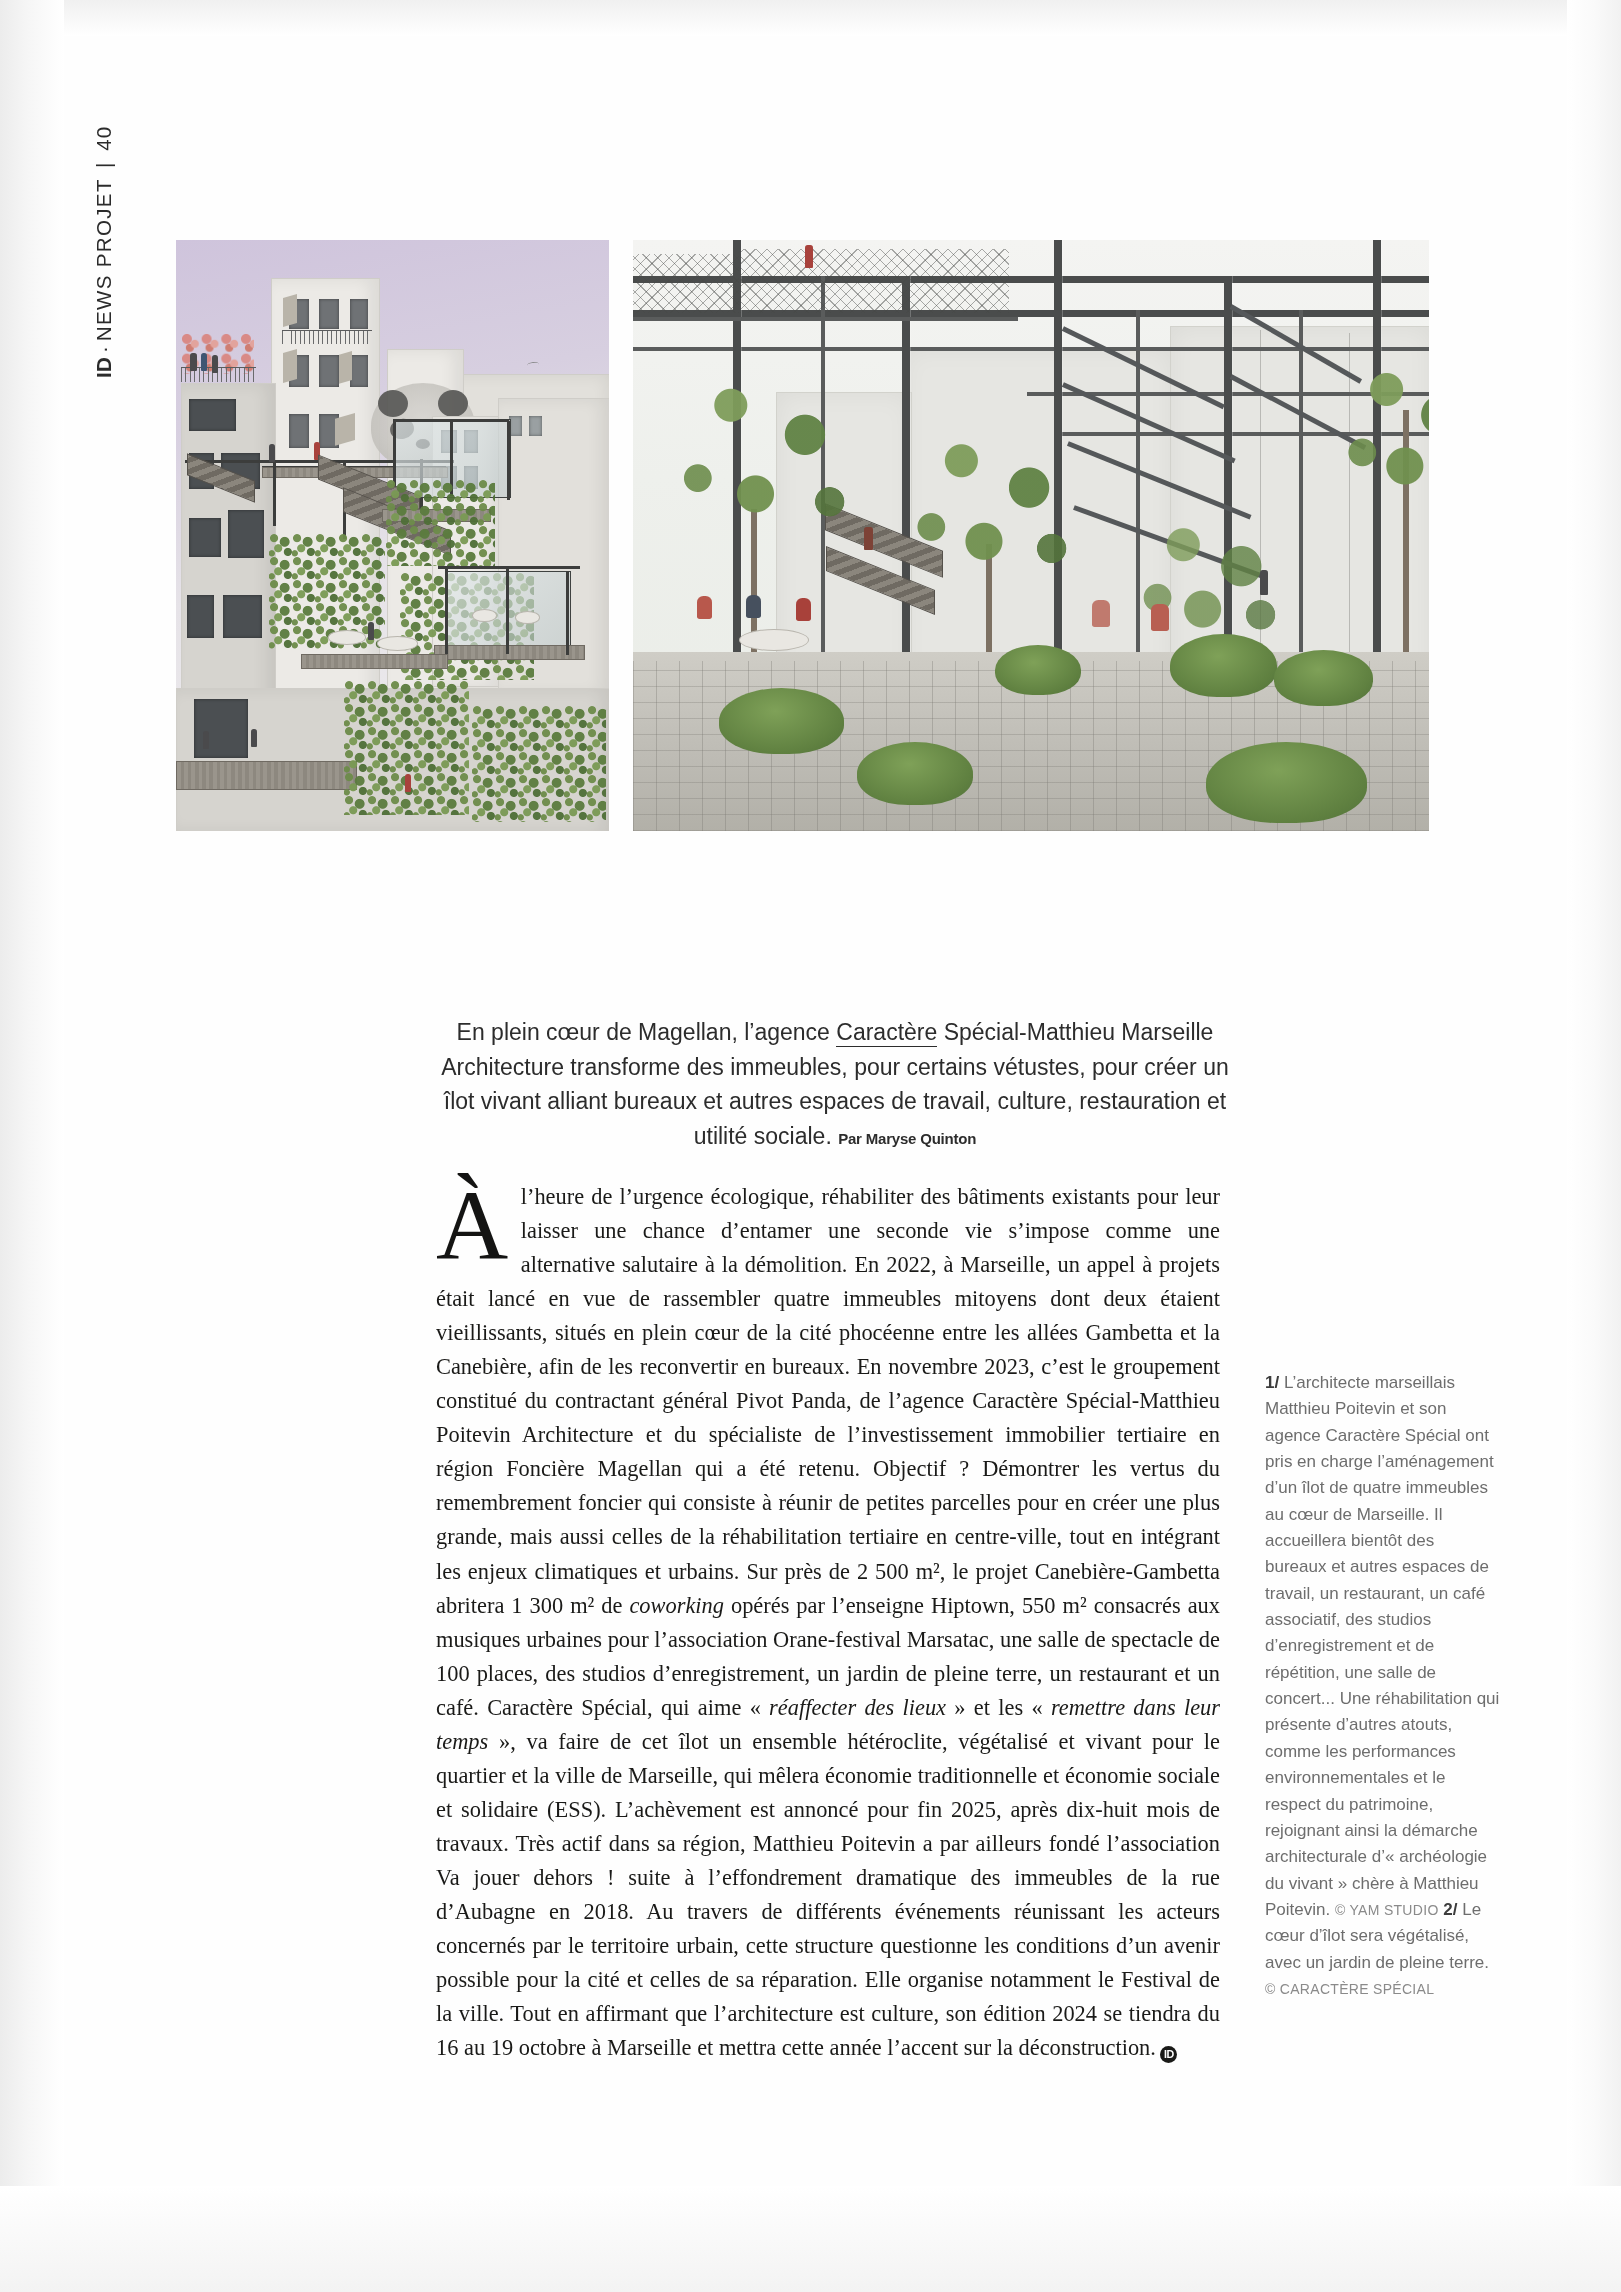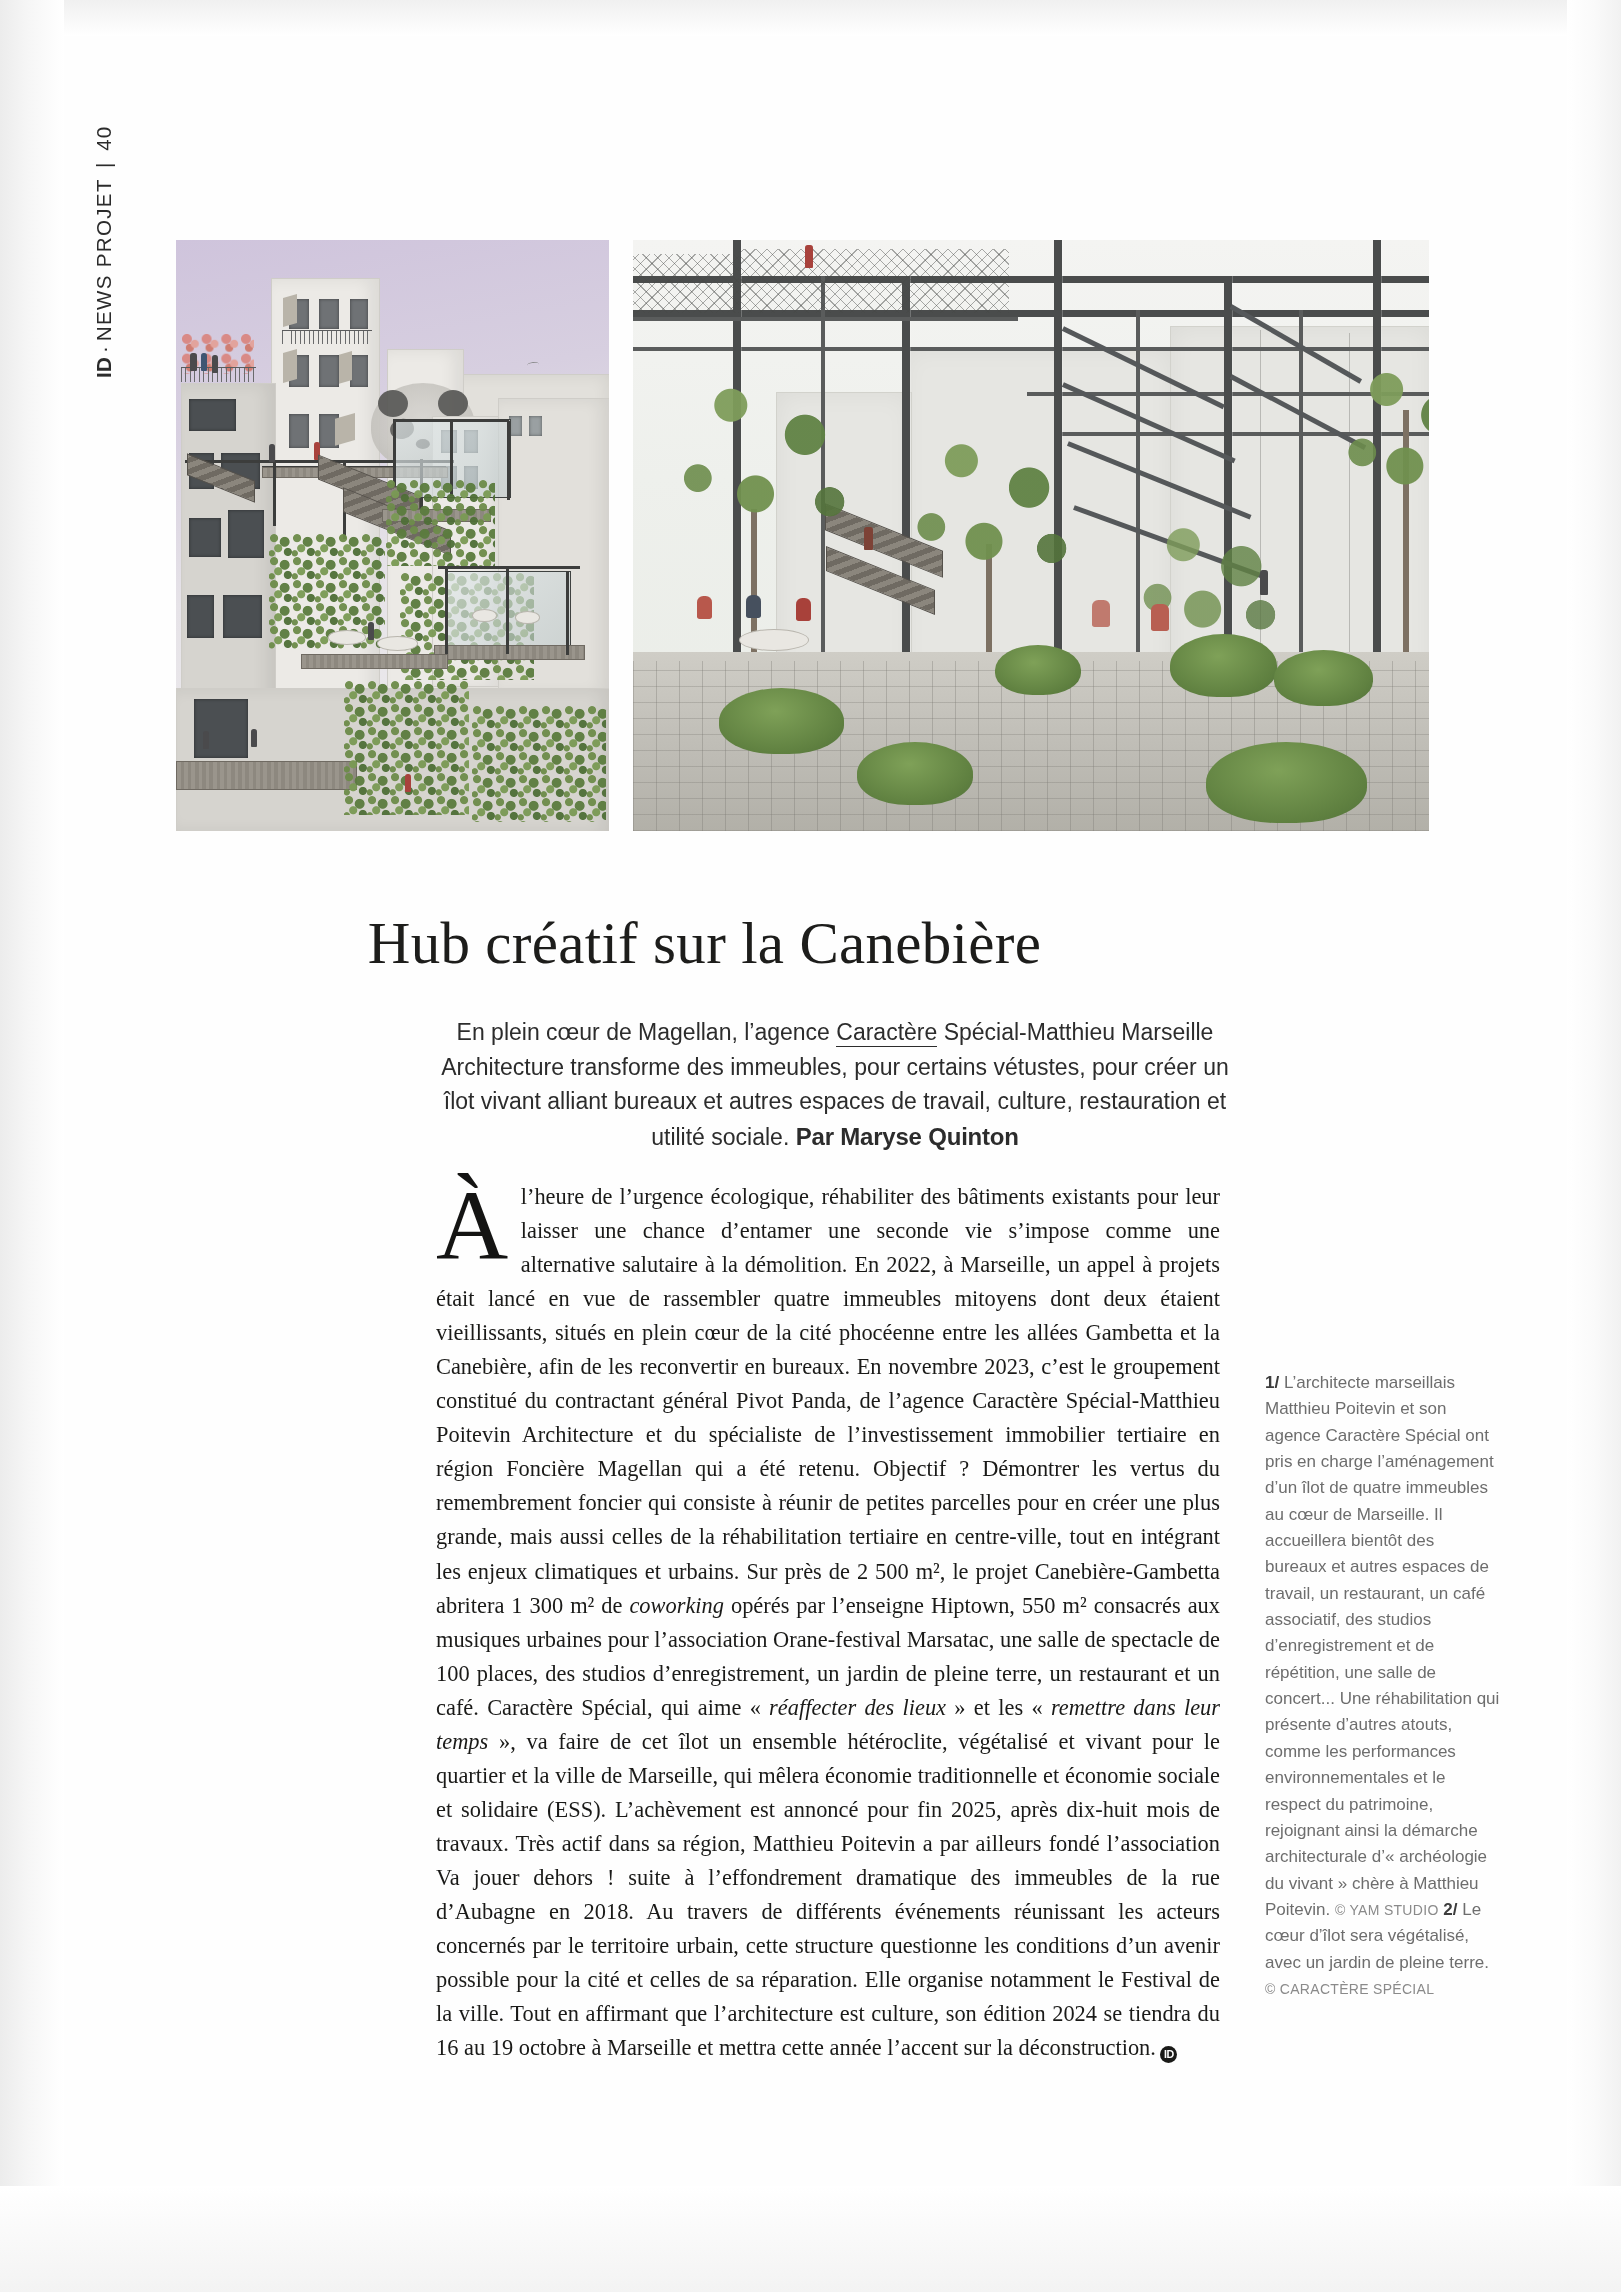--- a/index.html
+++ b/index.html
@@ -296,21 +296,21 @@
     text-align: center;
     font-family: "Liberation Sans", sans-serif;
     font-size: 23px;
     line-height: 1.5;
     color: #2c2c2c;
     font-weight: 300;
   }
   .standfirst .u { border-bottom: 1.3px solid #2c2c2c; padding-bottom: 0.9px; }
   .standfirst .byline {
     font-weight: 700;
-    font-size: 24px;
+    font-size: 15px;
     letter-spacing: -0.2px;
   }
 
   
   .body-col {
     position: absolute;
     left: 436px;
     top: 1180px;
     width: 784px;
     font-family: "Liberation Serif", serif;
@@ -556,21 +556,20 @@
       <div class="seated" style="left:113px;top:355px;background:#46505e;"></div>
       <div class="seated" style="left:163px;top:358px;background:#a8413a;"></div>
 
       <div class="seated" style="left:459px;top:360px;background:#c07a6e;width:18px;height:27px;"></div>
       <div class="seated" style="left:518px;top:364px;background:#b85f52;width:18px;height:27px;"></div>
 
       <div class="person" style="left:627px;top:330px;width:8px;height:25px;"></div>
     </div>
   </div>
 
-  <h1 class="headline">Hub créatif sur la Canebière</h1>
 
   <div class="standfirst">
     <span>En plein cœur de Magellan, l’agence </span><span class="u">Caractère</span><span> Spécial-Matthieu Marseille</span>
     <span>Architecture transforme des immeubles, pour certains vétustes,</span>
     <span>pour créer un îlot vivant alliant bureaux et autres espaces de travail,</span>
     <span>culture, restauration et utilité sociale.</span>
     <span class="byline">Par Maryse Quinton</span>
   </div>
 
   <div class="body-col">

